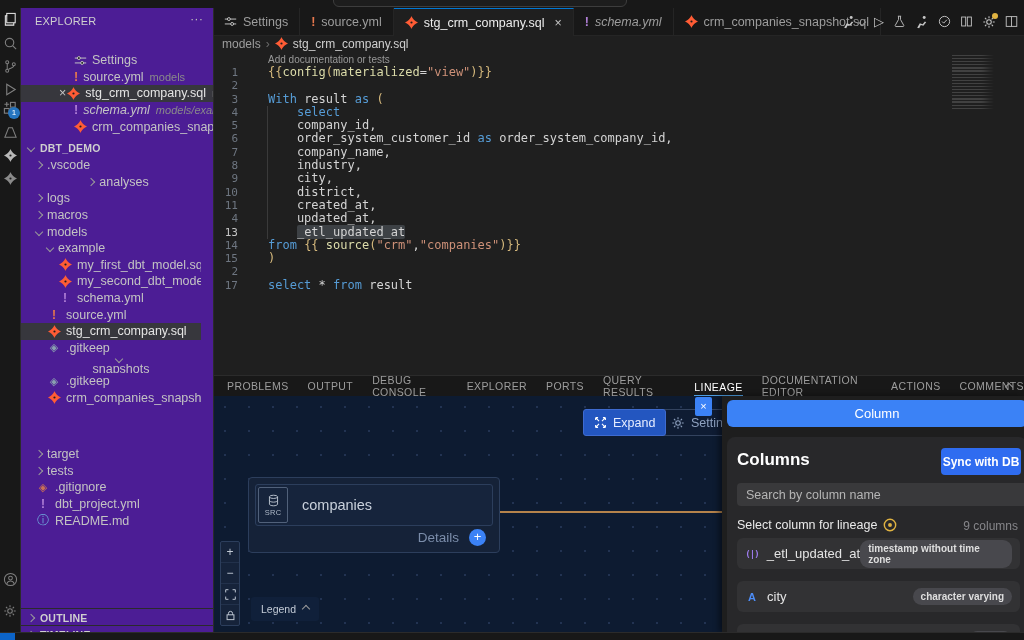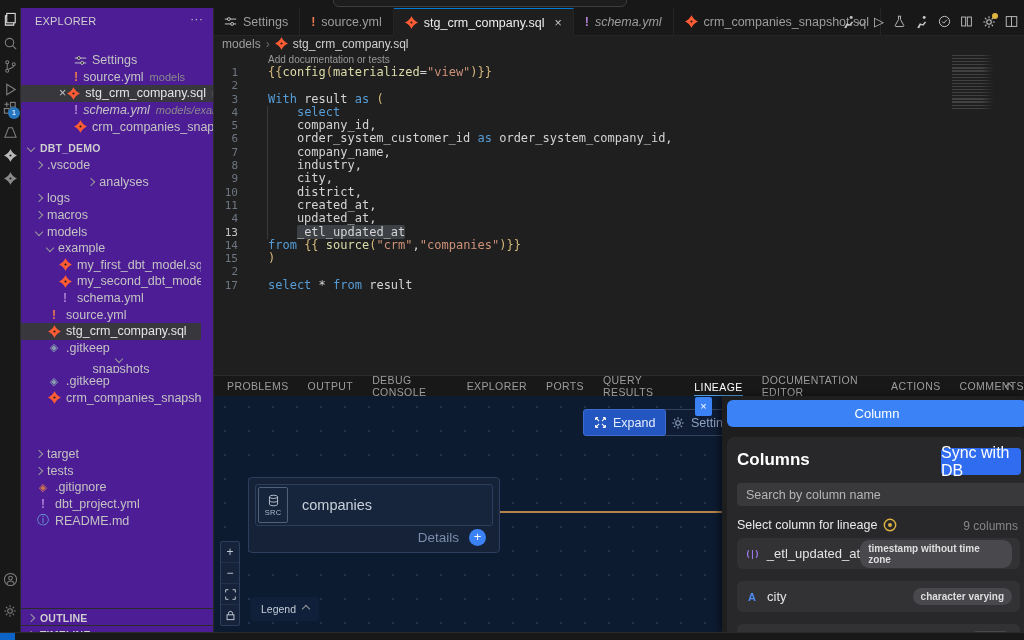--- a/index.html
+++ b/index.html
@@ -98,21 +98,21 @@
   #legend{position:absolute;left:38px;top:202px;height:24px;padding:0 10px;background:#10203a;border-radius:3px;
       display:flex;align-items:center;gap:7px;font-size:10.5px;color:#c3cbd6;z-index:3;}
   
   #colpanel{position:absolute;left:722px;right:0;top:396px;bottom:8px;background:#1e1e1e;z-index:8;
             box-shadow:-3px 0 6px rgba(0,0,0,.45);}
   #col-tab{position:absolute;left:5px;top:4px;width:300px;height:27px;background:#3b82f6;border-radius:6px;
            color:#fff;font-size:13px;display:flex;align-items:center;justify-content:center;}
   #col-card{position:absolute;left:5px;top:41px;width:300px;bottom:0;background:#28282a;border-radius:8px 8px 0 0;overflow:hidden;}
   #col-title{position:absolute;left:10px;top:13px;font-size:17px;font-weight:700;color:#fff;}
   #btn-sync{position:absolute;left:214px;top:11px;width:80px;height:27px;background:#2f6cf0;border-radius:4px;
-            color:#fff;font-size:16px;display:flex;align-items:center;justify-content:center;}
+            color:#fff;font-size:12px;display:flex;align-items:center;justify-content:center;font-weight:bold;}
   #col-search{position:absolute;left:10px;top:46px;width:274px;height:23px;background:#39393b;border:none;border-radius:4px;
             color:#cfcfcf;font-size:12.5px;padding:0 9px;outline:none;}
   #col-search::placeholder{color:#b5b5b5;}
   #sel-label{position:absolute;left:10px;top:81px;font-size:12.5px;color:#eaeaea;display:flex;align-items:center;gap:6px;}
   #col-count{position:absolute;right:9px;top:82px;font-size:12px;color:#86868a;}
   .colrow{position:absolute;left:10px;width:283px;height:31px;background:#323234;border-radius:6px;
           display:flex;align-items:center;padding:0 8px;box-sizing:border-box;}
   .colrow .cname{margin-left:8px;font-size:13px;color:#e4e4e4;}
   .colrow .ctype{margin-left:auto;background:#48484d;border-radius:9px;padding:3px 8px;font-size:10px;font-weight:700;color:#dedede;}
   

